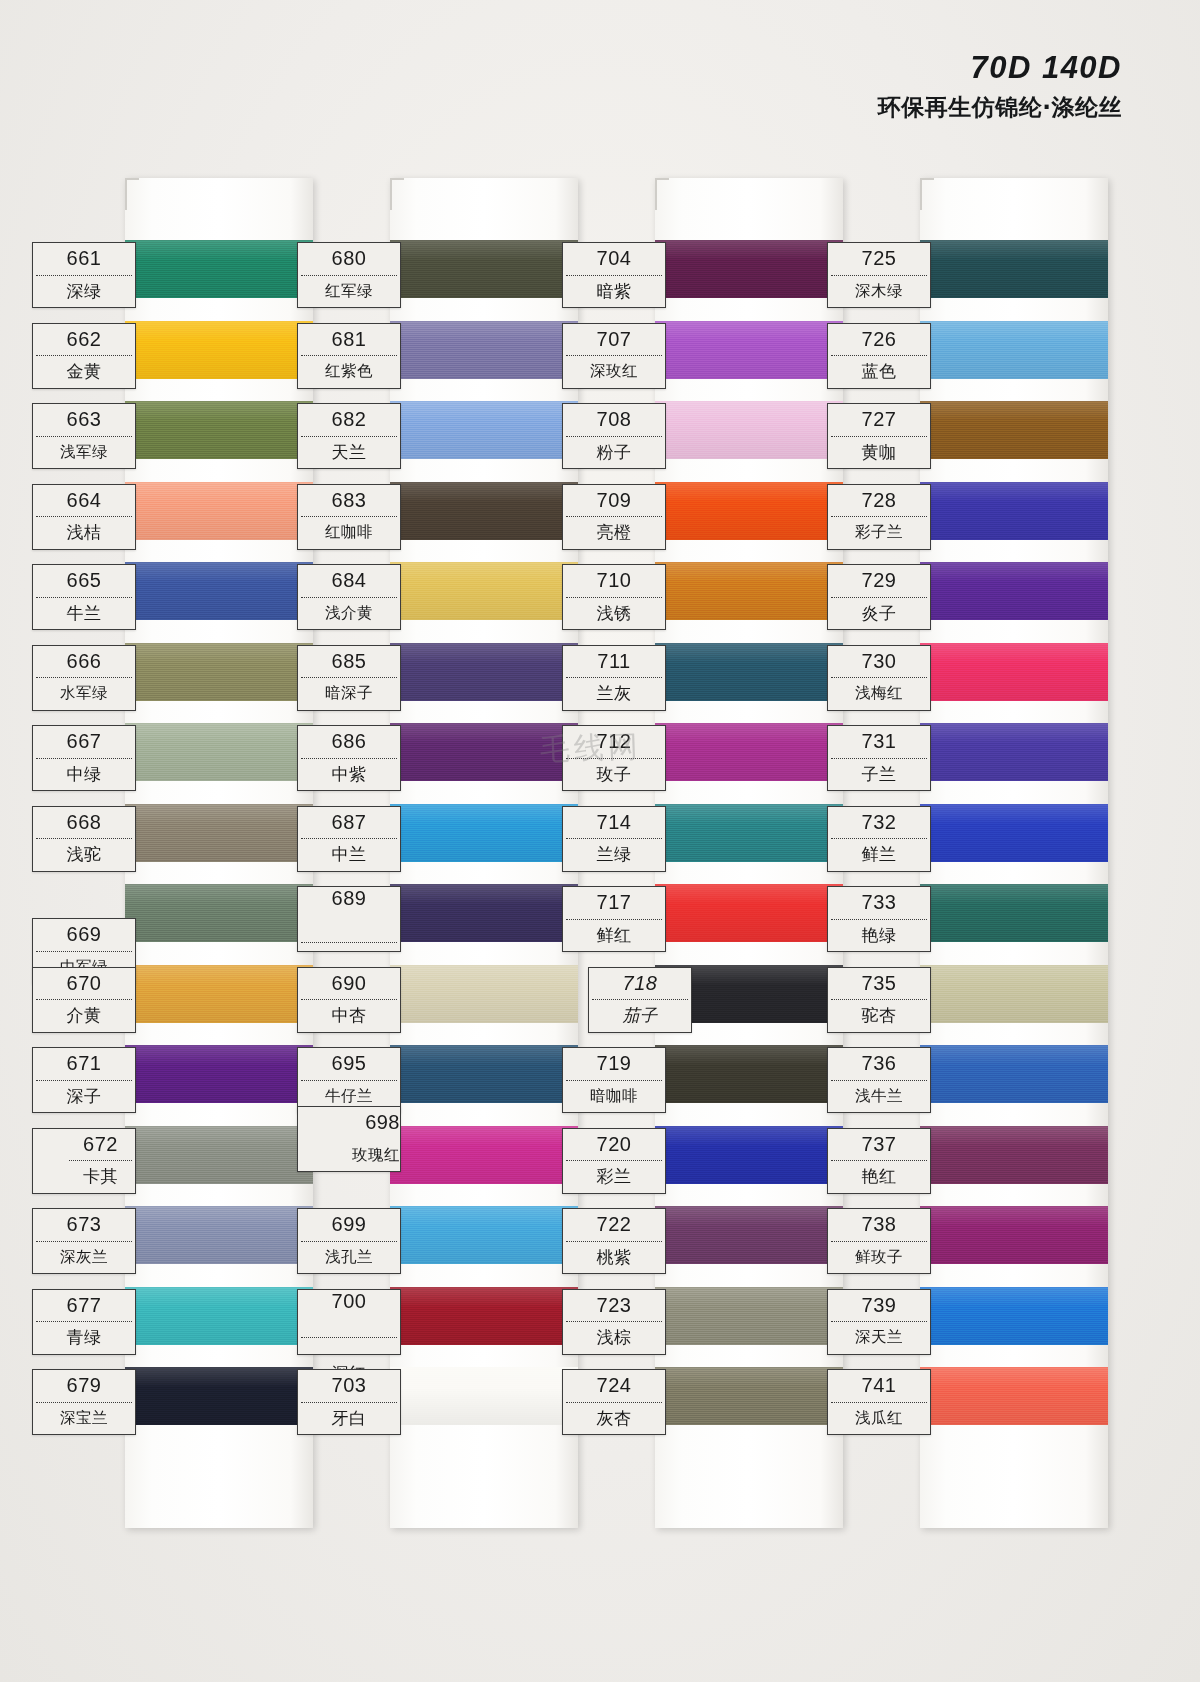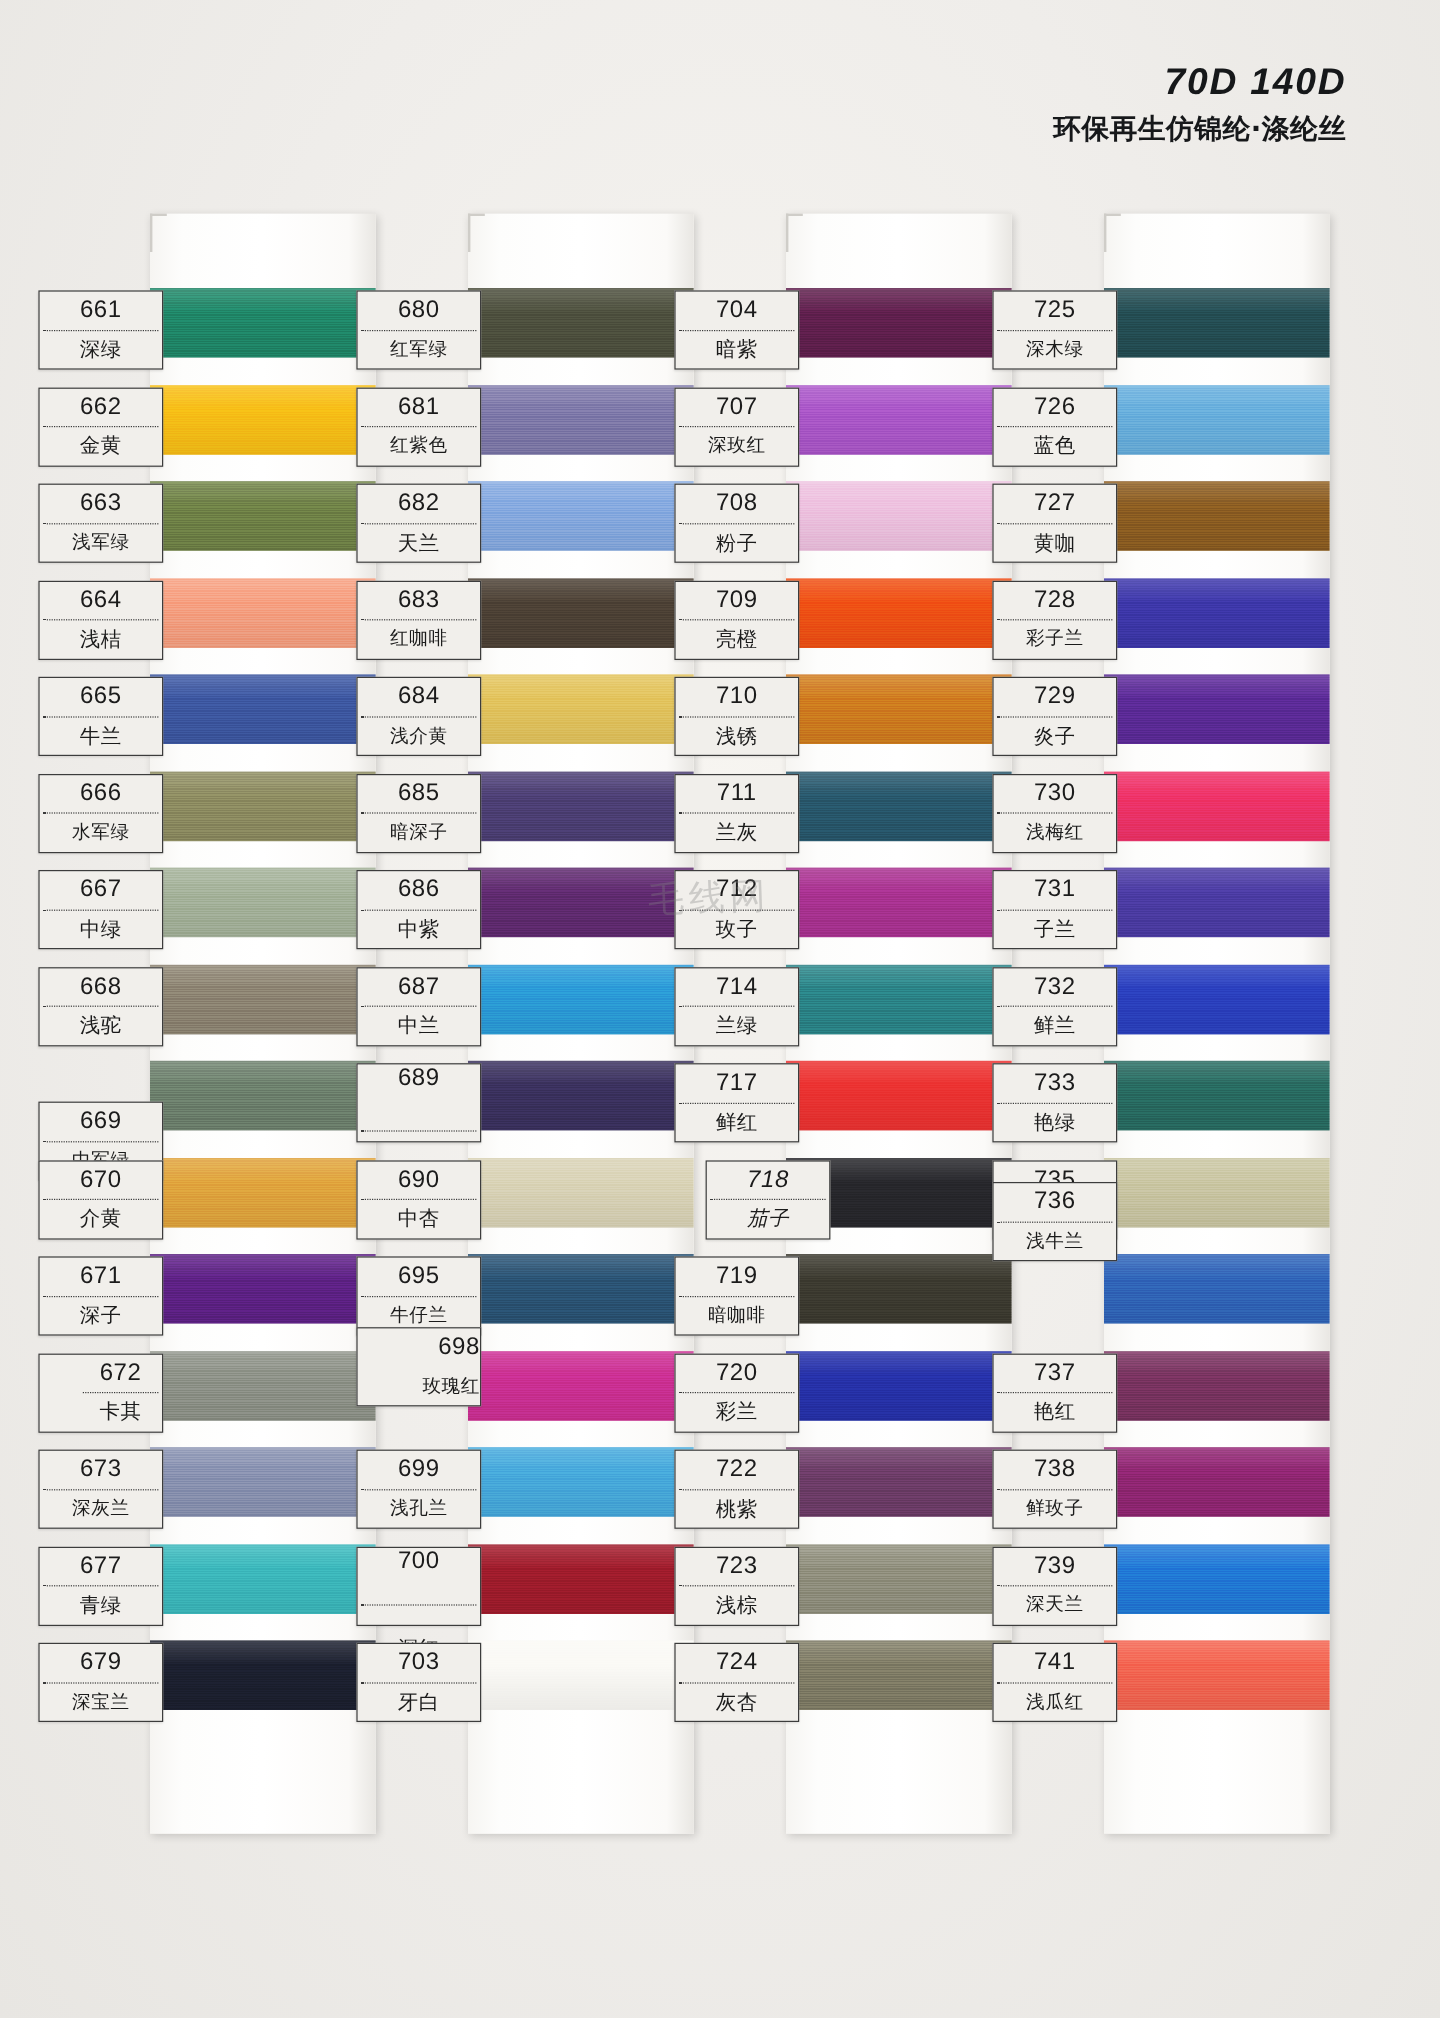--- a/index.html
+++ b/index.html
@@ -686,21 +686,21 @@
     <div class="lbl" style="left: 827px; top: 886px;">
       <div class="code">733</div>
       <div class="sep"></div>
       <div class="name">艳绿</div>
     </div>
     <div class="lbl" style="left: 827px; top: 966.5px;">
       <div class="code">735</div>
       <div class="sep"></div>
       <div class="name">驼杏</div>
     </div>
-    <div class="lbl" style="left: 827px; top: 985px;">
+    <div class="lbl" style="left: 827px; top: 1047px;">
       <div class="code">736</div>
       <div class="sep"></div>
       <div class="name n3">浅牛兰</div>
     </div>
     <div class="lbl" style="left: 827px; top: 1127.5px;">
       <div class="code">737</div>
       <div class="sep"></div>
       <div class="name">艳红</div>
     </div>
     <div class="lbl" style="left: 827px; top: 1208px;">

